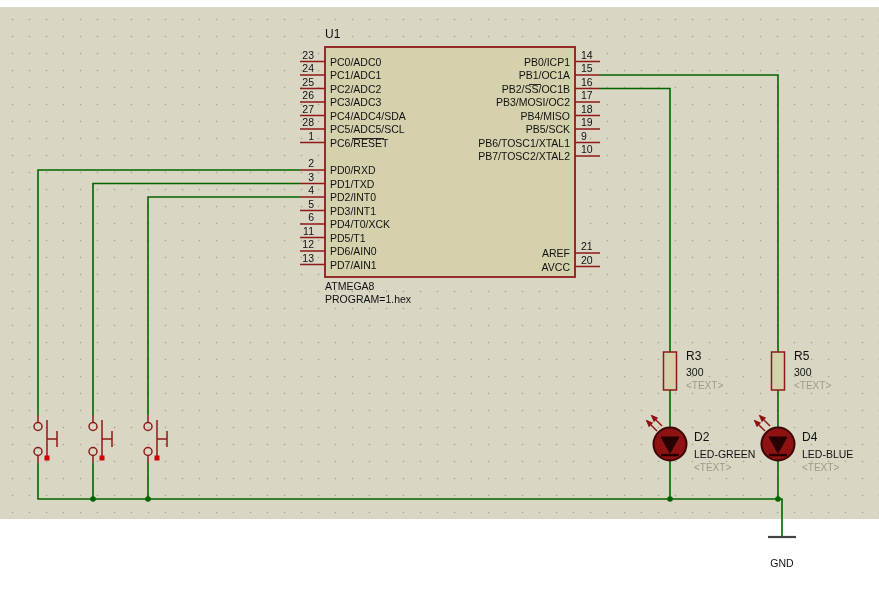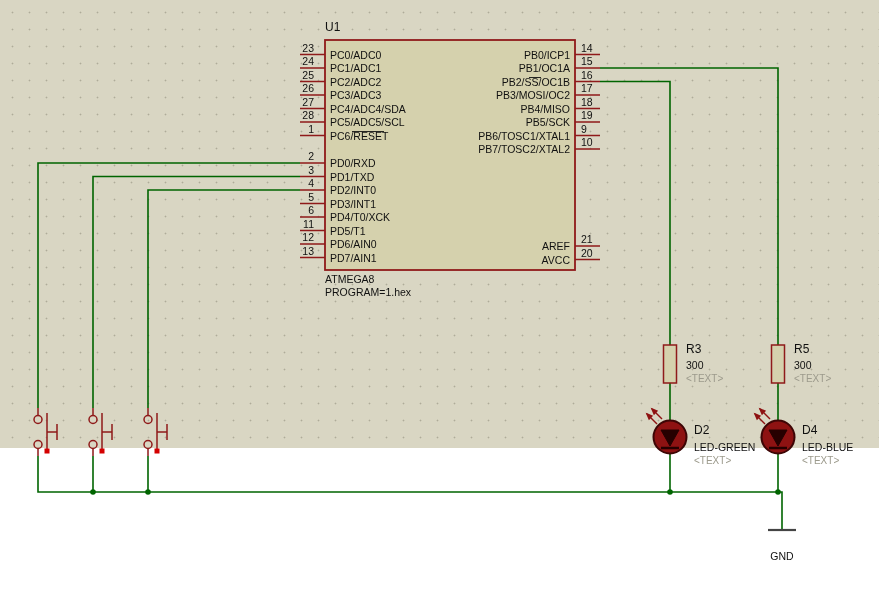--- a/index.html
+++ b/index.html
@@ -1,22 +1,23 @@
 <!DOCTYPE html>
 <html><head>
 <meta charset="utf-8">
 <style>
   html,body{margin:0;padding:0;}
   body{width:879px;height:590px;overflow:hidden;}
   .canvas{
-    position:relative;width:879px;height:448px;
+    position:relative;width:879px;height:512px;
     background-color:#d9d6c3;
     background-image:radial-gradient(circle,#aeab99 0.9px,transparent 1.05px);
     background-size:17px 17px;
     background-position:4px 4px;
+    margin-top:7px;
   }
   svg{position:absolute;left:0;top:0;}
   text{font-family:"Liberation Sans",sans-serif;fill:#111;}
   .t  {font-size:10.5px;}
   .tn {font-size:10.5px;}
   .ref{font-size:12px;}
   .note{font-size:10px;fill:#9c9a8c;}
   .wire{stroke:#006400;stroke-width:1.6;fill:none;}
   .pin {stroke:#8f1a1a;stroke-width:1.5;fill:none;}
   .chipbody{fill:#d5d1ad;stroke:#8f1a1a;stroke-width:1.8;}

